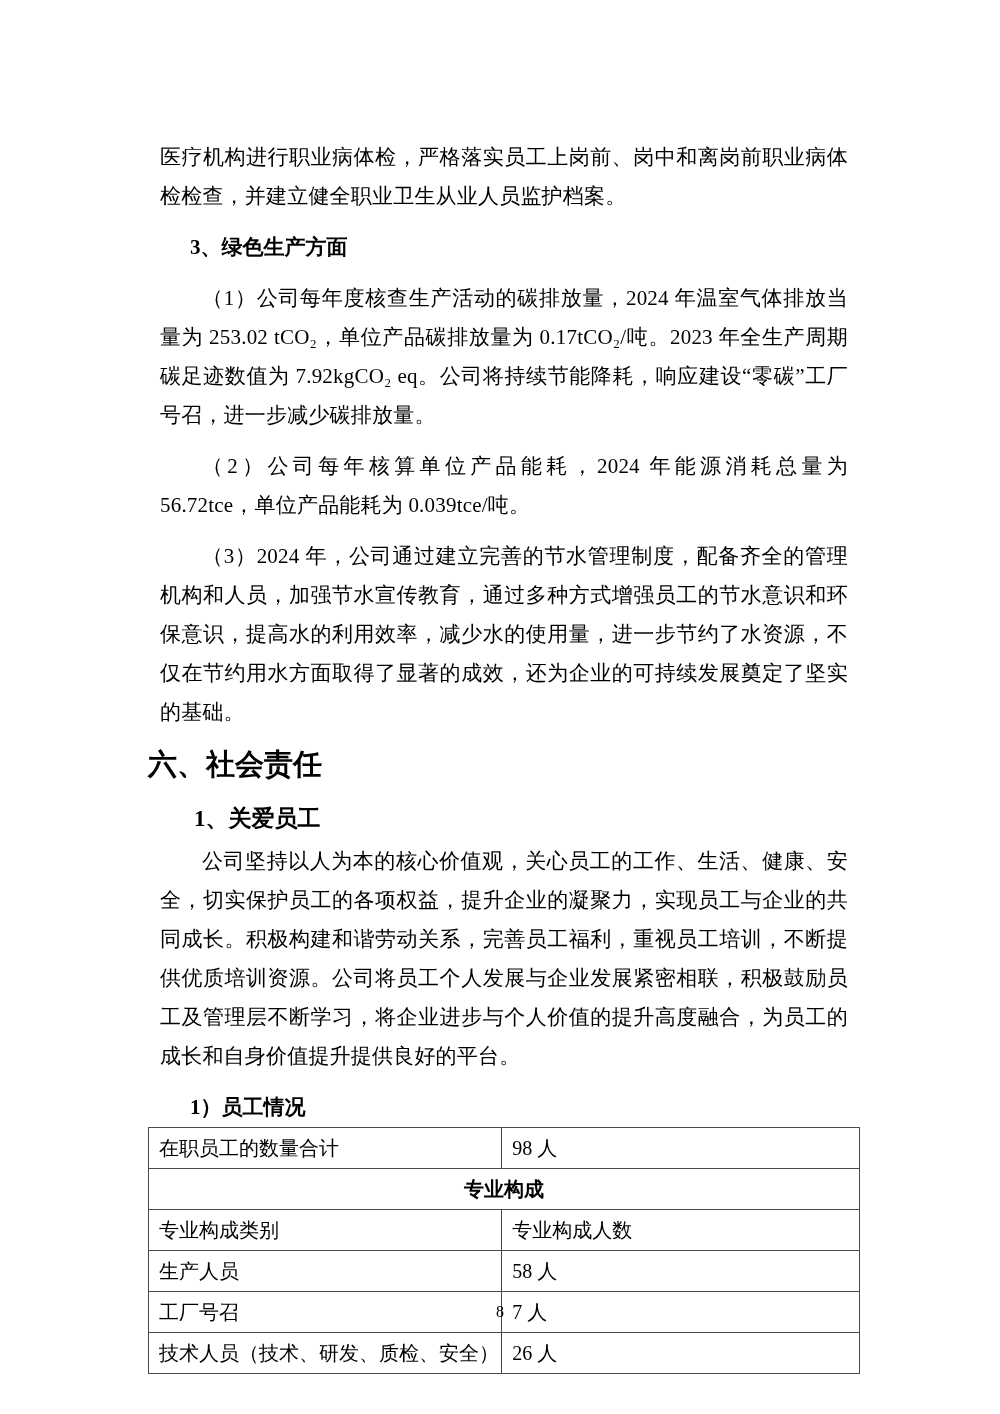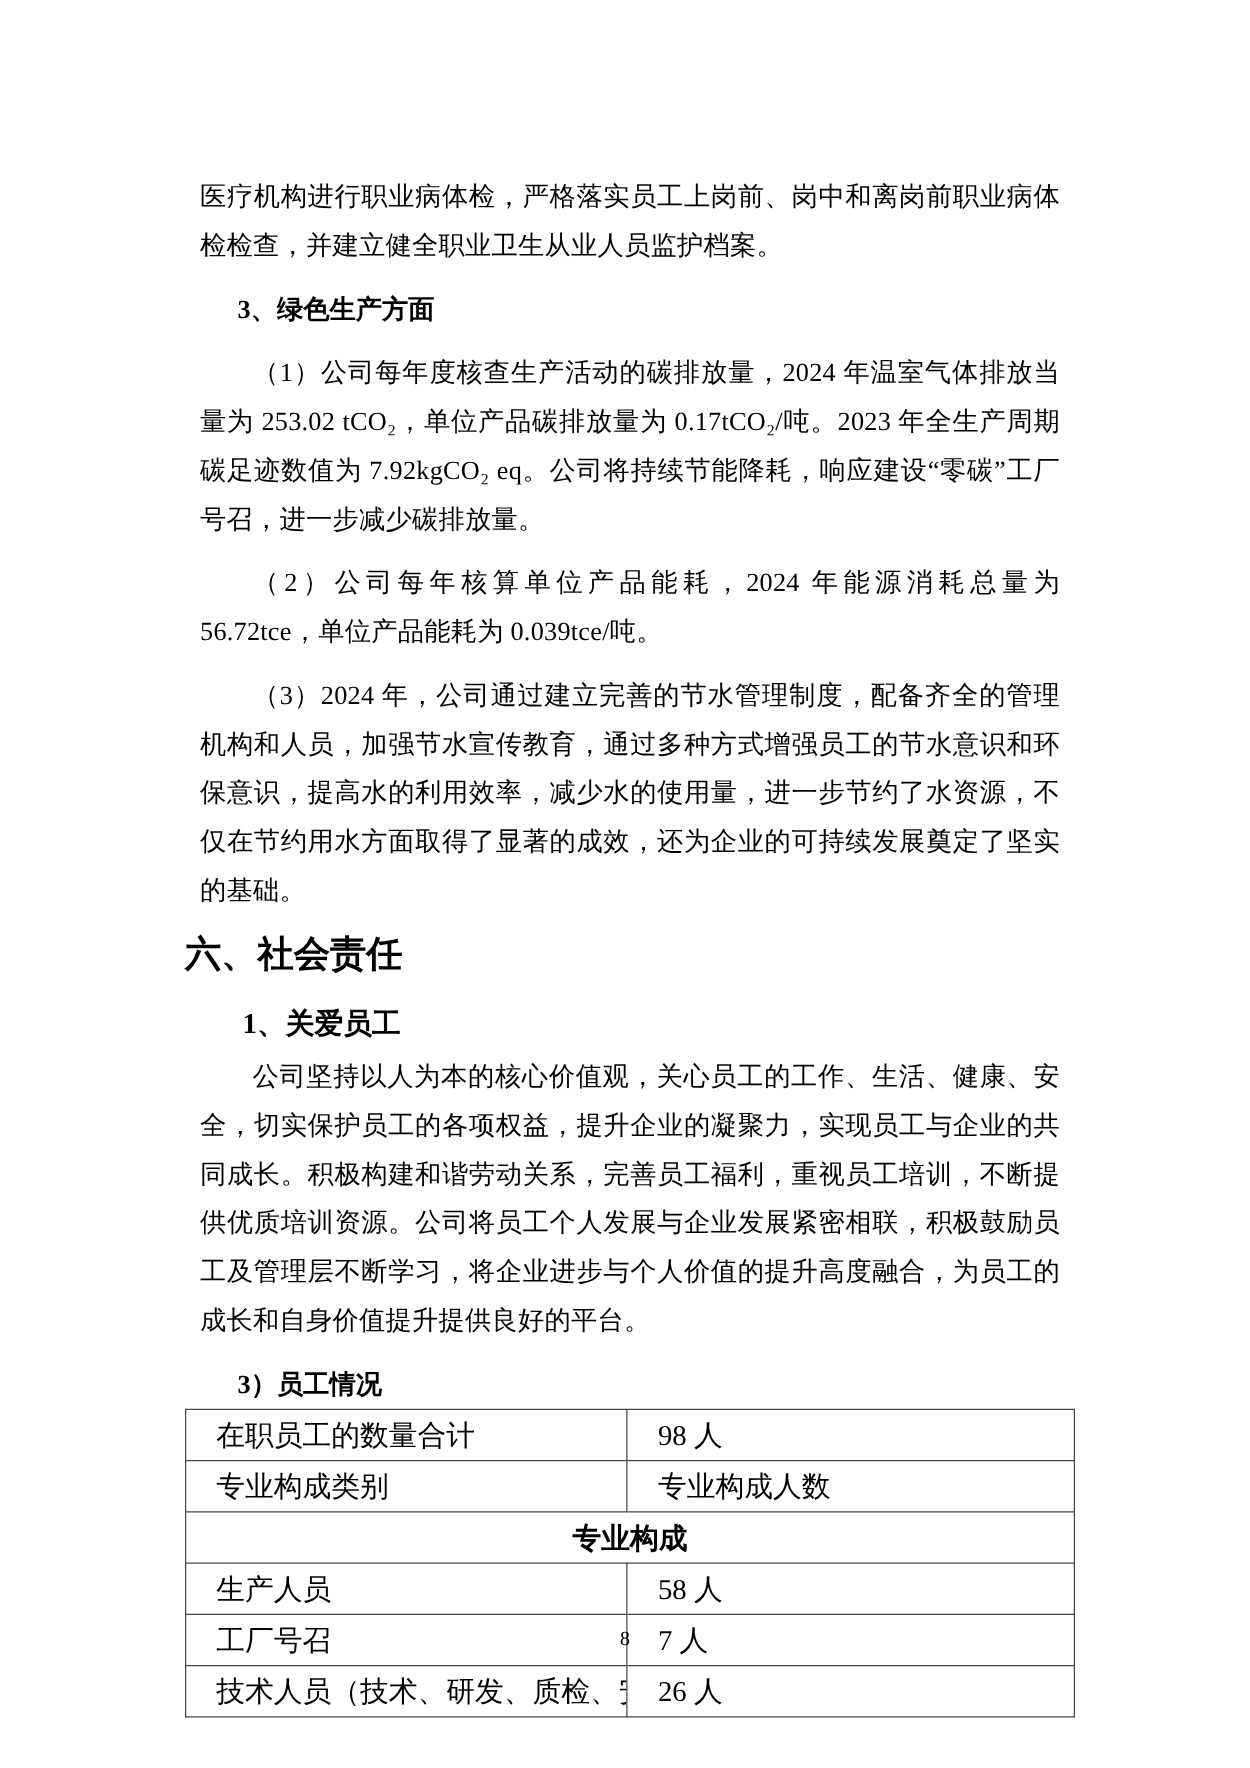--- a/index.html
+++ b/index.html
@@ -49,23 +49,23 @@
     text-indent:2em;
   }
   table.emp{
     width:712px;
     border-collapse:collapse;
     table-layout:fixed;
     margin-top:0;
   }
   table.emp td{
     border:1px solid #4a4a4a;
-    font-size:23px;
+    font-size:20px;
     height:40px;
-    padding:0 24px;
+    padding:0 10px;
     vertical-align:middle;
     overflow:hidden;
     white-space:nowrap;
   }
   td.lbl{text-align:left;}
   td.val{text-align:left;}
   td.merged{
     text-align:center;
     font-weight:bold;
     height:46px;
@@ -94,38 +94,38 @@
     <p class="body-text indent2 mt6">（2）公司每年核算单位产品能耗，2024 年能源消耗总量为 56.72tce，单位产品能耗为 0.039tce/吨。</p>
 
     <p class="body-text indent2 mt6">（3）2024 年，公司通过建立完善的节水管理制度，配备齐全的管理机构和人员，加强节水宣传教育，通过多种方式增强员工的节水意识和环保意识，提高水的利用效率，减少水的使用量，进一步节约了水资源，不仅在节约用水方面取得了显著的成效，还为企业的可持续发展奠定了坚实的基础。</p>
 
     <h1 class="h-chapter">六、社会责任</h1>
 
     <h2 class="h-section">1、关爱员工</h2>
 
     <p class="body-text indent2 mt4">公司坚持以人为本的核心价值观，关心员工的工作、生活、健康、安全，切实保护员工的各项权益，提升企业的凝聚力，实现员工与企业的共同成长。积极构建和谐劳动关系，完善员工福利，重视员工培训，不断提供优质培训资源。公司将员工个人发展与企业发展紧密相联，积极鼓励员工及管理层不断学习，将企业进步与个人价值的提升高度融合，为员工的成长和自身价值提升提供良好的平台。</p>
 
-    <h3 class="h-sub3">3）员工情况</h3>
+    <h3 class="h-sub3">1）员工情况</h3>
 
     <table class="emp">
       <colgroup>
         <col style="width:49.7%">
         <col style="width:50.3%">
       </colgroup>
       <tbody>
         <tr>
           <td class="lbl">在职员工的数量合计</td>
           <td class="val">98 人</td>
         </tr>
         <tr>
+          <td class="merged" colspan="2">专业构成</td>
+        </tr>
+        <tr>
           <td class="lbl">专业构成类别</td>
           <td class="val">专业构成人数</td>
-        </tr>
-        <tr>
-          <td class="merged" colspan="2">专业构成</td>
         </tr>
         <tr>
           <td class="lbl">生产人员</td>
           <td class="val">58 人</td>
         </tr>
         <tr>
           <td class="lbl">工厂号召</td>
           <td class="val">7 人</td>
         </tr>
         <tr>

